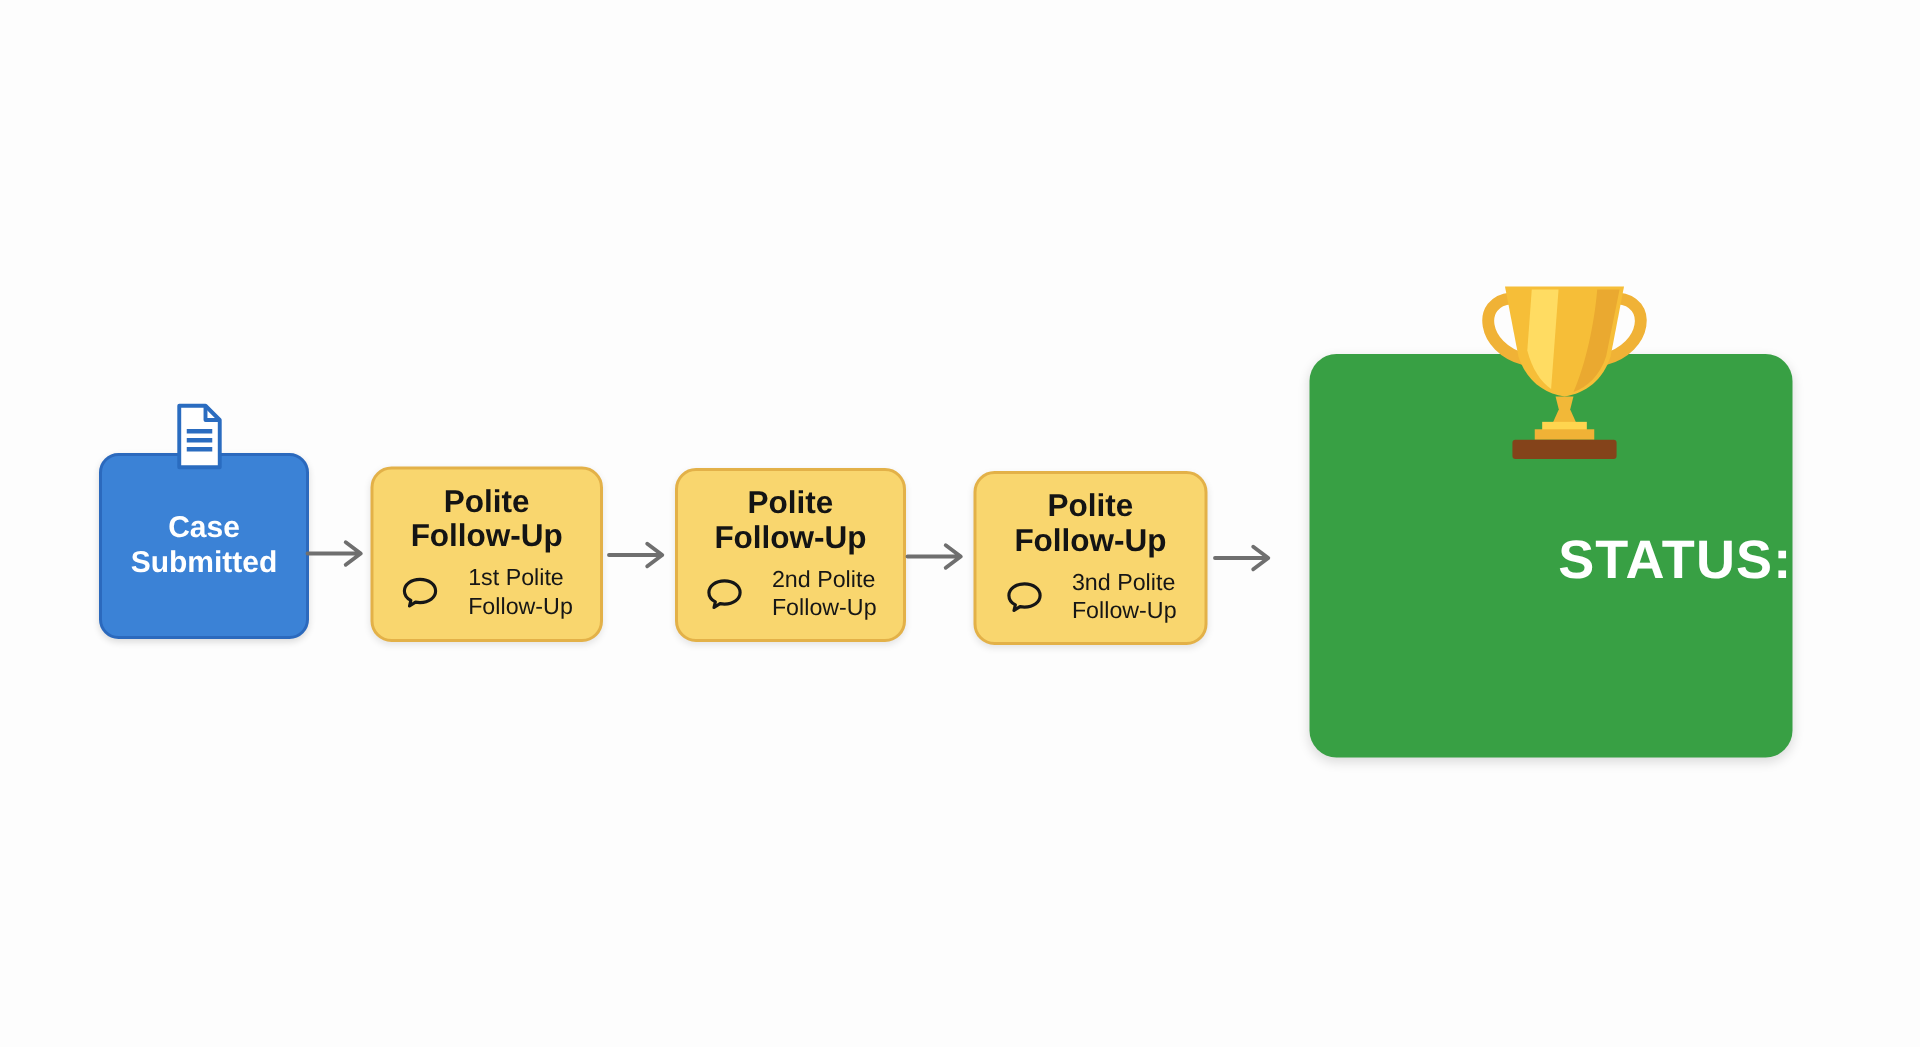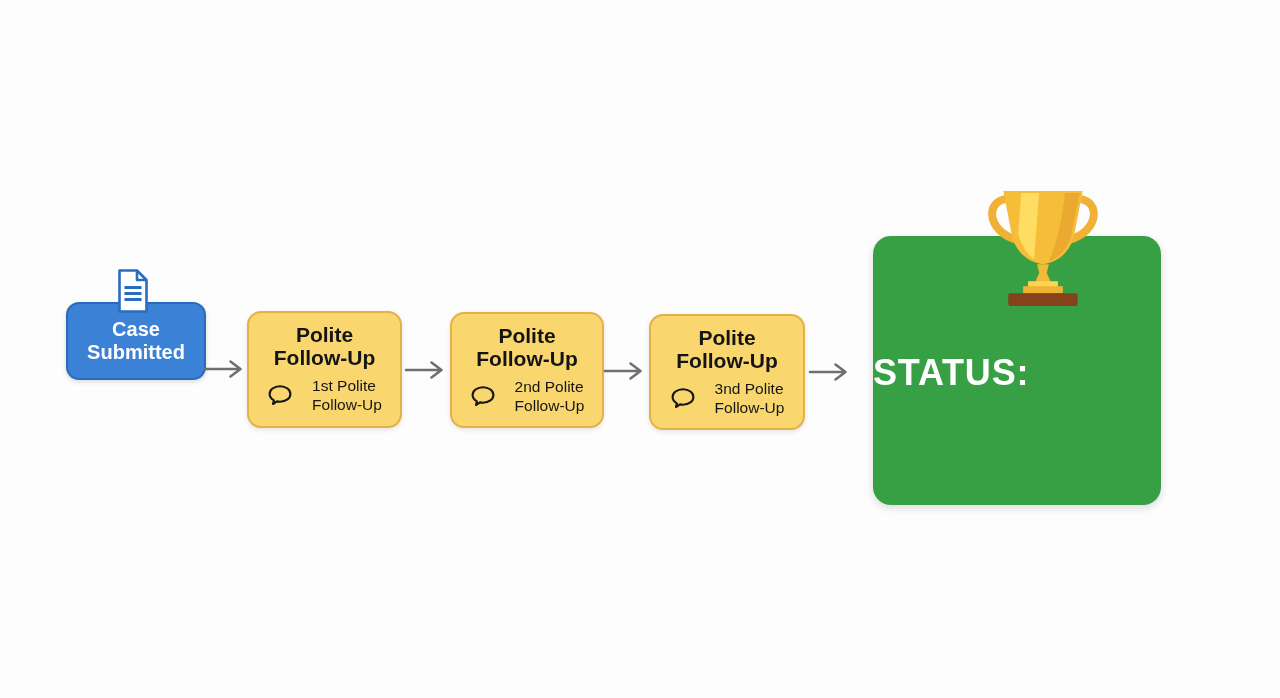--- a/index.html
+++ b/index.html
@@ -8,21 +8,21 @@
     width: 1280px;
     height: 698px;
     background: #fdfdfd;
     font-family: "Liberation Sans", sans-serif;
     overflow: hidden;
   }
   .node { position: absolute; box-sizing: border-box; }
 
   
   .node-start {
-    left: 66px; top: 302px; width: 140px; height: 78px;
+    left: 66px; top: 302px; width: 140px; height: 124px;
     background: #3b82d6;
     border: 2px solid #2b69bd;
     border-radius: 13px;
     box-shadow: 0 2px 5px rgba(0,0,0,.14);
     display: flex; flex-direction: column;
     align-items: center; justify-content: center;
     color: #ffffff; font-weight: bold;
     font-size: 20px; line-height: 23px; text-align: center;
   }
   .doc-icon { position: absolute; left: 116px; top: 268px; width: 34px; height: 46px; }
@@ -39,25 +39,25 @@
   .fu-1 { left: 247px; top: 311px; width: 155px; height: 117px; }
   .fu-2 { left: 450px; top: 312px; width: 154px; height: 116px; }
   .fu-3 { left: 649px; top: 314px; width: 156px; height: 116px; }
   .fu-title { font-weight: bold; font-size: 21px; line-height: 23px; color: #141414; text-align: center; }
   .fu-sub { display: flex; align-items: center; gap: 19px; margin-top: 7px; }
   .fu-sub-text { font-size: 15.5px; line-height: 19px; color: #161616; text-align: left; }
   .bubble-icon { width: 26px; height: 24px; flex: 0 0 auto; }
 
   
   .node-end {
-    left: 873px; top: 236px; width: 288px; height: 269px;
+    left: 873px; top: 236px; width: 322px; height: 269px;
     background: #38a044;
     border-radius: 18px;
     box-shadow: 0 3px 8px rgba(0,0,0,.14);
-    display: flex; flex-direction: column; align-items: flex-start;
+    display: flex; flex-direction: column; align-items: flex-end;
   }
   .end-text {
     margin-top: 114px;
     color: #ffffff; font-weight: bold;
     font-size: 36px; line-height: 46px;
     letter-spacing: 0.8px; text-align: center;
     white-space: nowrap;
   }
   .trophy-icon { position: absolute; left: 981px; top: 186px; width: 124px; height: 123px; }
 

